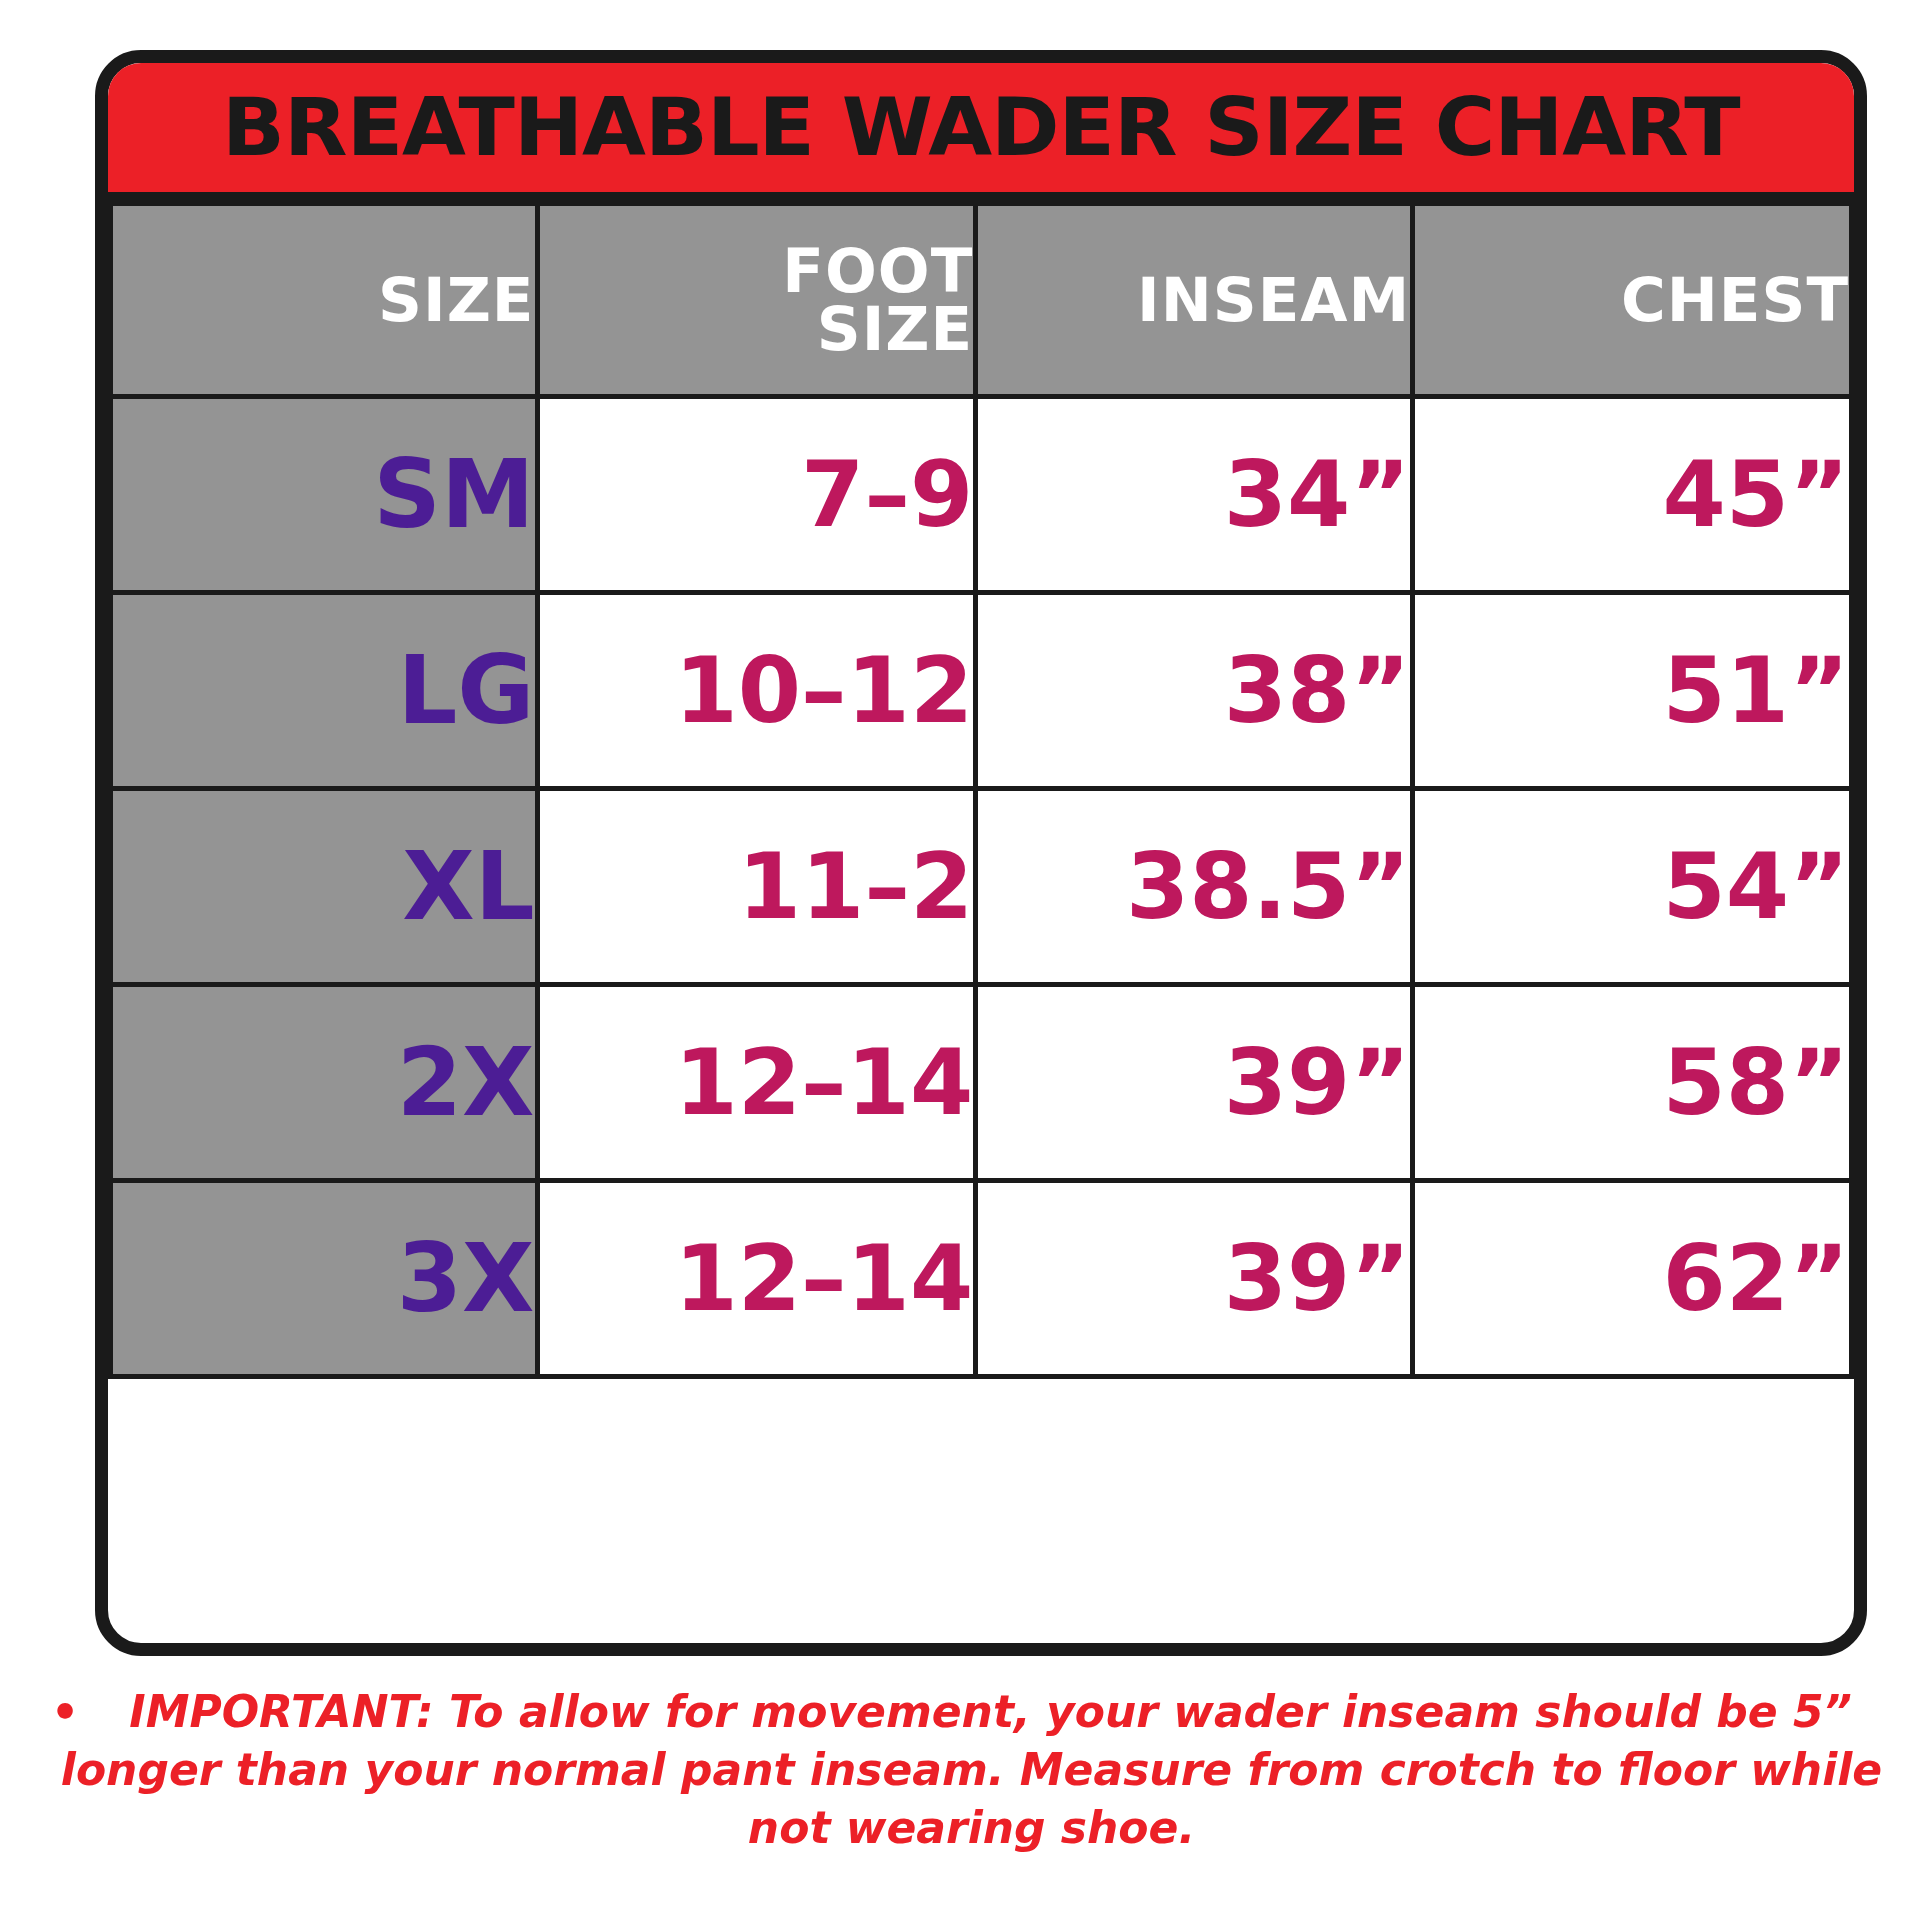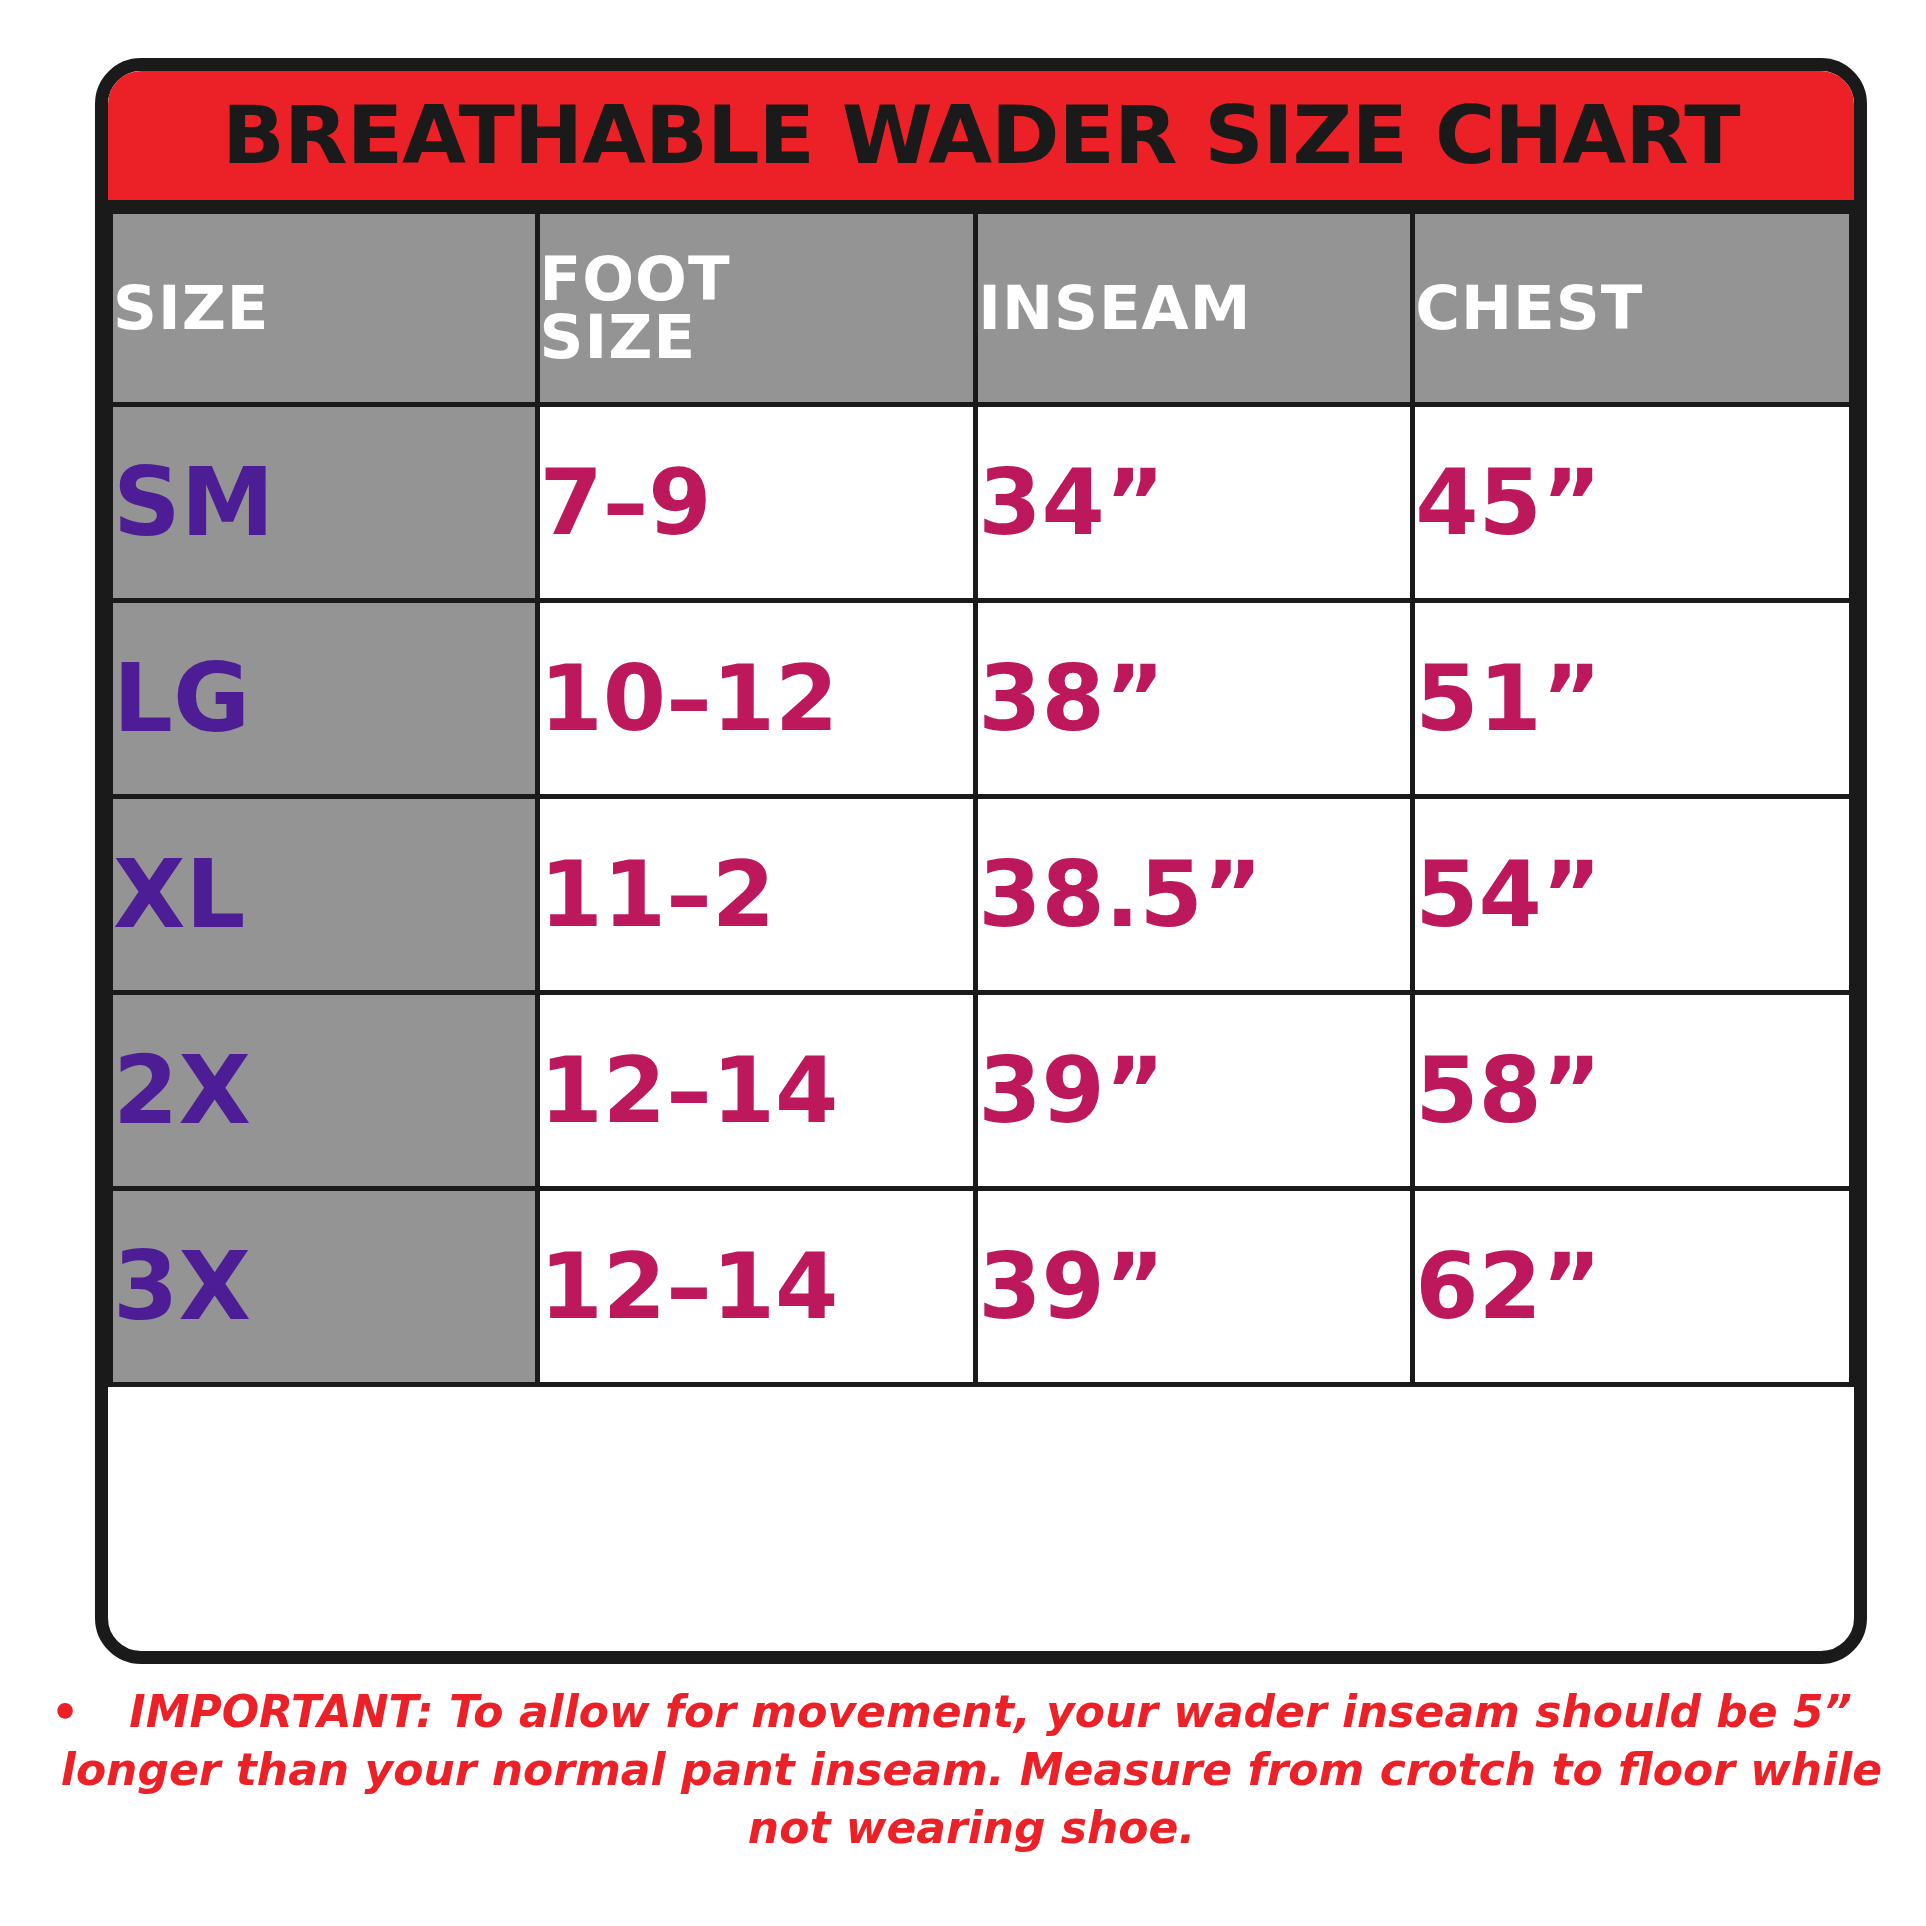--- a/index.html
+++ b/index.html
@@ -23,21 +23,20 @@
     position: absolute;
     left: 95px;
     top: 50px;
     width: 1772px;
     height: 1606px;
     border: 13px solid #1a1a1a;
     border-radius: 46px;
     box-sizing: border-box;
     overflow: hidden;
     background: #ffffff;
-    margin-top: 8px;
   }
   .title-bar {
     background: #ec2027;
     height: 129px;
     display: flex;
     align-items: center;
     justify-content: center;
     border-bottom: 9px solid #1a1a1a;
   }
   .title-bar .title {
@@ -55,21 +54,21 @@
     border-collapse: collapse;
     table-layout: fixed;
   }
   table.size-table col.c-size { width: 24.5%; }
   table.size-table col.c-foot { width: 25.2%; }
   table.size-table col.c-inseam { width: 25.1%; }
   table.size-table col.c-chest { width: 25.2%; }
 
   table.size-table th, table.size-table td {
     border: 5px solid #1a1a1a;
-    text-align: left;
+    text-align: right;
     vertical-align: middle;
     padding: 0;
   }
   thead th {
     background: #949494;
     color: #ffffff;
     height: 188px;
     font-family: "DejaVu Sans", sans-serif;
     font-weight: bold;
     font-size: 61px;

